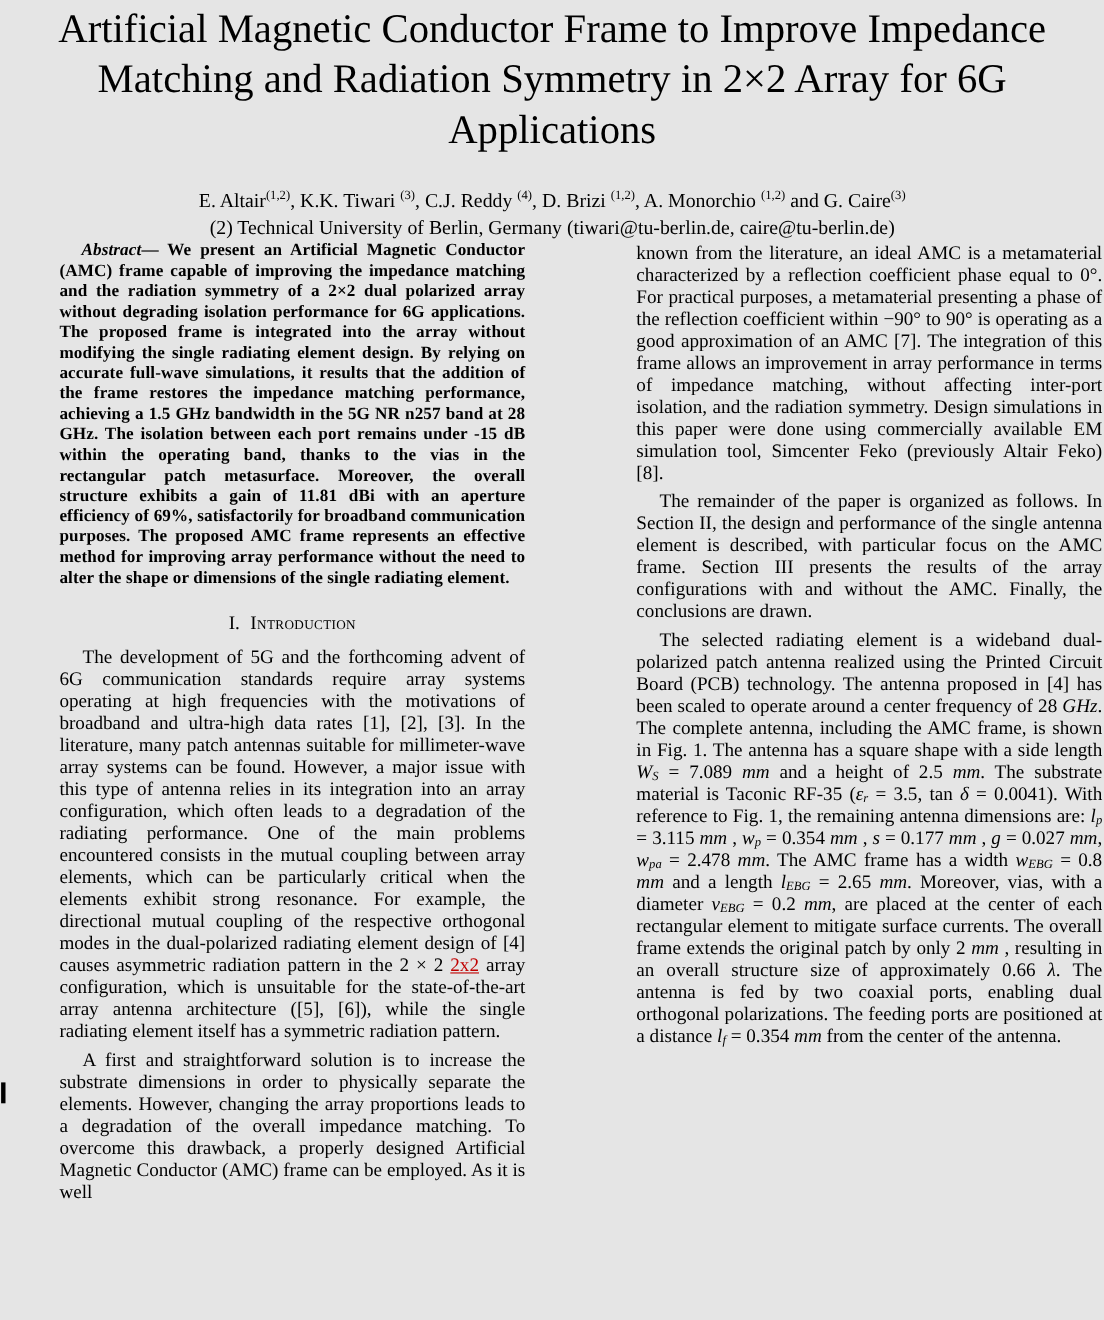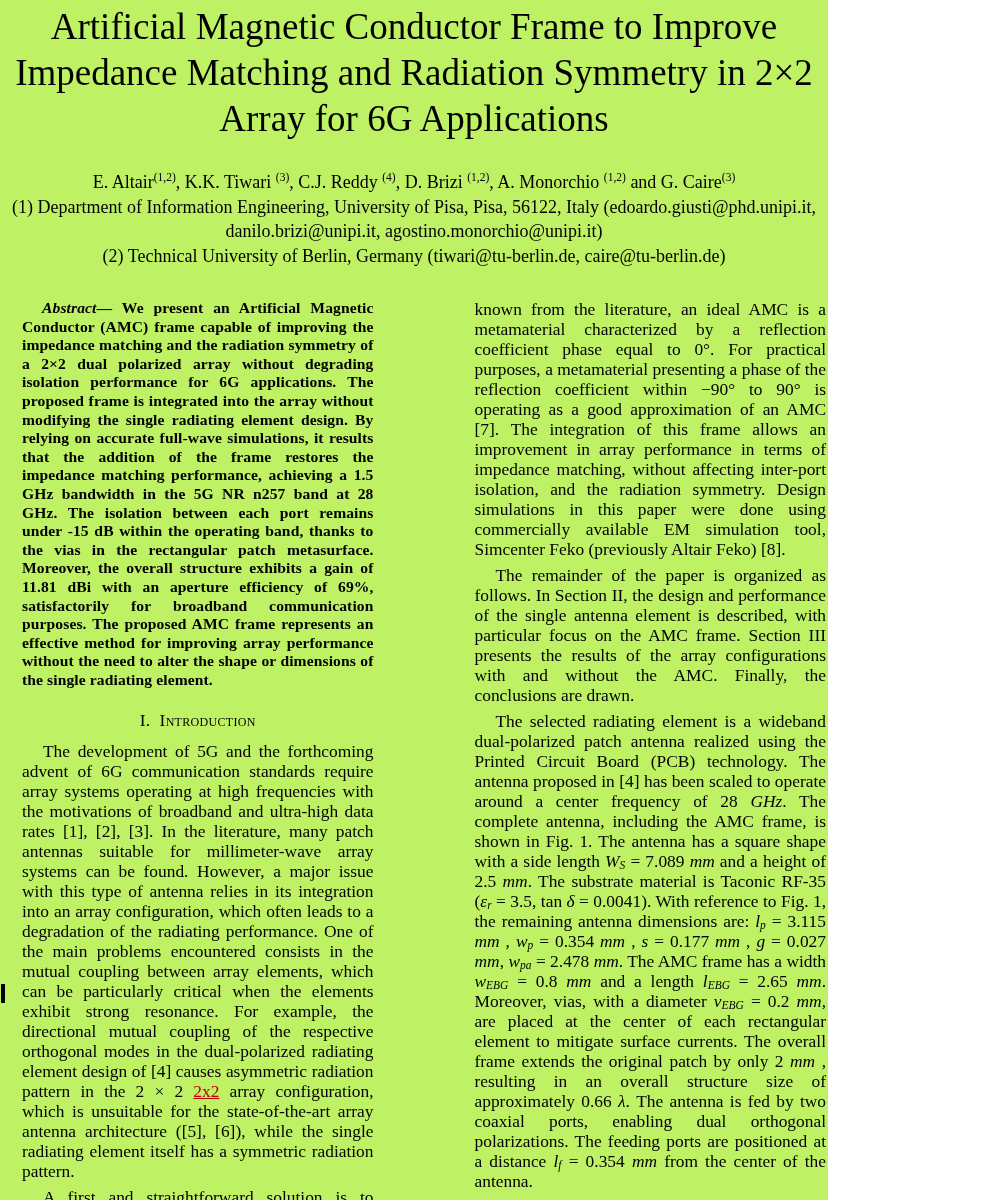--- a/index.html
+++ b/index.html
@@ -1,21 +1,21 @@
 <!DOCTYPE html>
 <html><head>
 <meta charset="utf-8">
 <style>
   html, body { margin: 0; padding: 0; background: #ffffff; }
   .page {
     position: relative;
-    width: 828px;
+    width: 1004px;
     height: 1200px;
     overflow: hidden;
-    background: #bef264;
+    background: #e5e5e5;
     color: #000000;
     font-family: "Liberation Serif", "DejaVu Serif", serif;
   }
   .title {
     margin: 4px auto 0;
     max-width: 965px;
     text-align: center;
     font-size: 37px;
     font-weight: normal;
     line-height: 46px;
@@ -29,23 +29,22 @@
   .affiliations {
     margin: 0 auto;
     max-width: 952px;
     text-align: center;
     font-size: 18px;
     line-height: 24.5px;
   }
   .columns {
     display: flex;
     gap: 101px;
-    padding-left: 22px;
+    padding-left: 54px;
     padding-right: 2px;
-    margin-top: 31px;
   }
   .col { width: 448px; }
   p { margin: 0 0 6px 0; }
   .abstract {
     font-size: 15.6px;
     font-weight: bold;
     line-height: 18.6px;
     text-align: justify;
     text-indent: 20px;
     letter-spacing: 0.1px;
@@ -83,21 +82,20 @@
 </head>
 <body>
 
 <div class="page">
 
   <h1 class="title">Artificial Magnetic Conductor Frame to Improve Impedance Matching and Radiation Symmetry in 2×2 Array for 6G Applications</h1>
 
   <div class="authors"><span>E. Altair</span><span class="seg-sup">(1,2)</span><span>, K.K. Tiwari </span><span class="seg-sup">(3)</span><span>, C.J. Reddy </span><span class="seg-sup">(4)</span><span>, D. Brizi </span><span class="seg-sup">(1,2)</span><span>, A. Monorchio </span><span class="seg-sup">(1,2)</span><span> and G. Caire</span><span class="seg-sup">(3)</span></div>
 
   <div class="affiliations">
-    <div>(1) Department of Information Engineering, University of Pisa, Pisa, 56122, Italy (edoardo.giusti@phd.unipi.it, danilo.brizi@unipi.it, agostino.monorchio@unipi.it)</div>
     <div>(2) Technical University of Berlin, Germany (tiwari@tu-berlin.de, caire@tu-berlin.de)</div>
   </div>
 
   <div class="columns">
 
     <div class="col">
       <p class="abstract"><span class="seg-bi">Abstract</span><span>— We present an Artificial Magnetic Conductor (AMC) frame capable of improving the impedance matching and the radiation symmetry of a 2×2 dual polarized array without degrading isolation performance for 6G applications. The proposed frame is integrated into the array without modifying the single radiating element design. By relying on accurate full-wave simulations, it results that the addition of the frame restores the impedance matching performance, achieving a 1.5 GHz bandwidth in the 5G NR n257 band at 28 GHz. The isolation between each port remains under -15 dB within the operating band, thanks to the vias in the rectangular patch metasurface. Moreover, the overall structure exhibits a gain of 11.81 dBi with an aperture efficiency of 69%, satisfactorily for broadband communication purposes. The proposed AMC frame represents an effective method for improving array performance without the need to alter the shape or dimensions of the single radiating element.</span></p>
 
       <h2 class="section-heading">
         <span class="sec-num">I.</span><span class="sec-title">Introduction</span>

